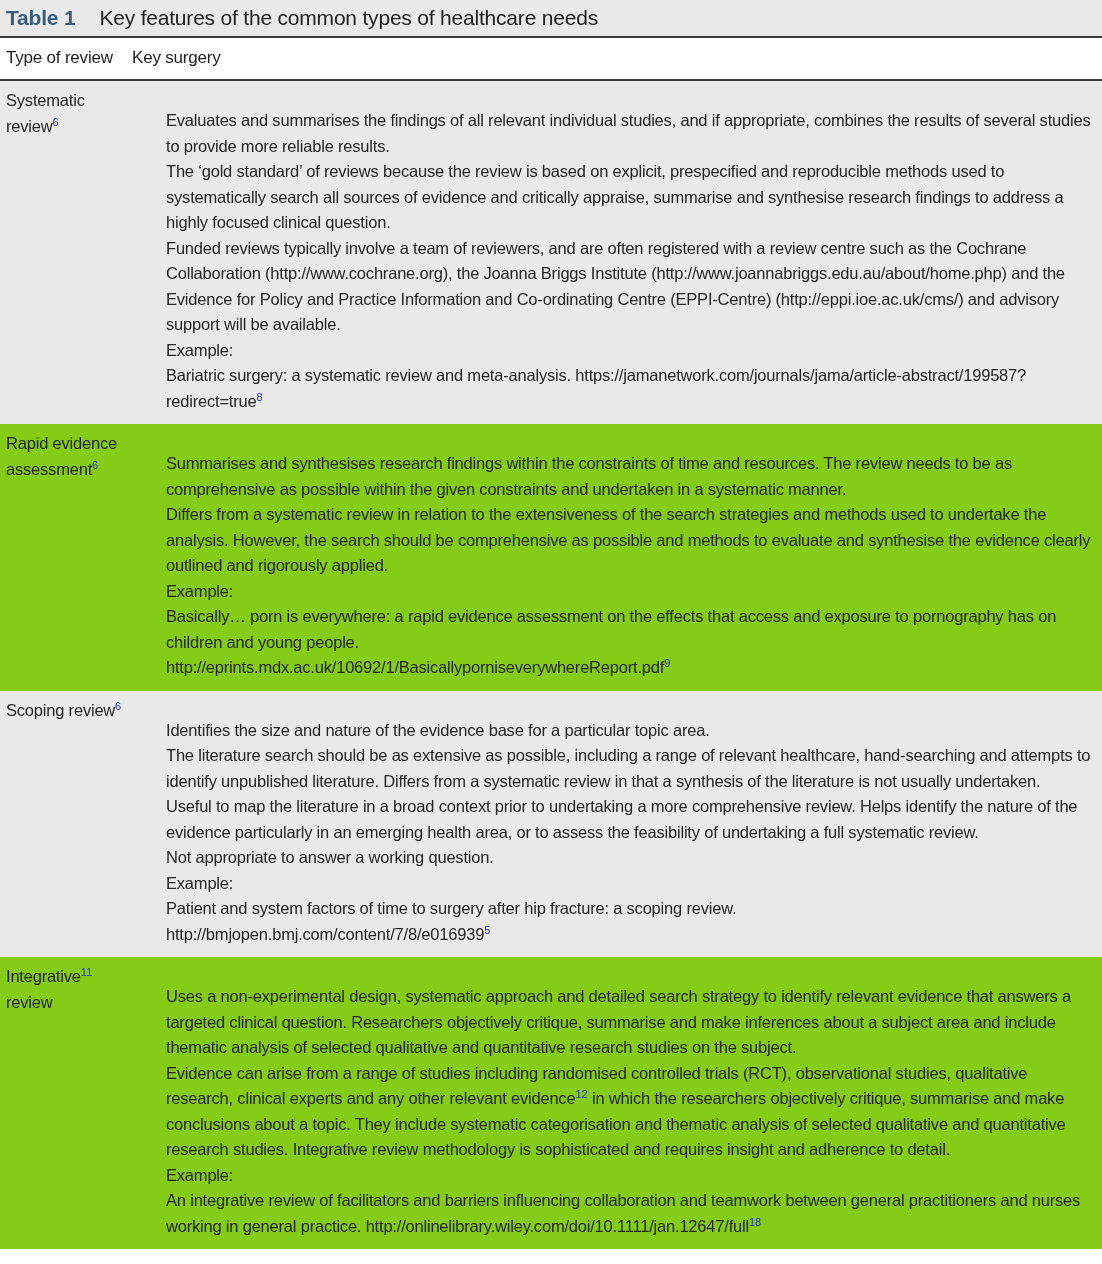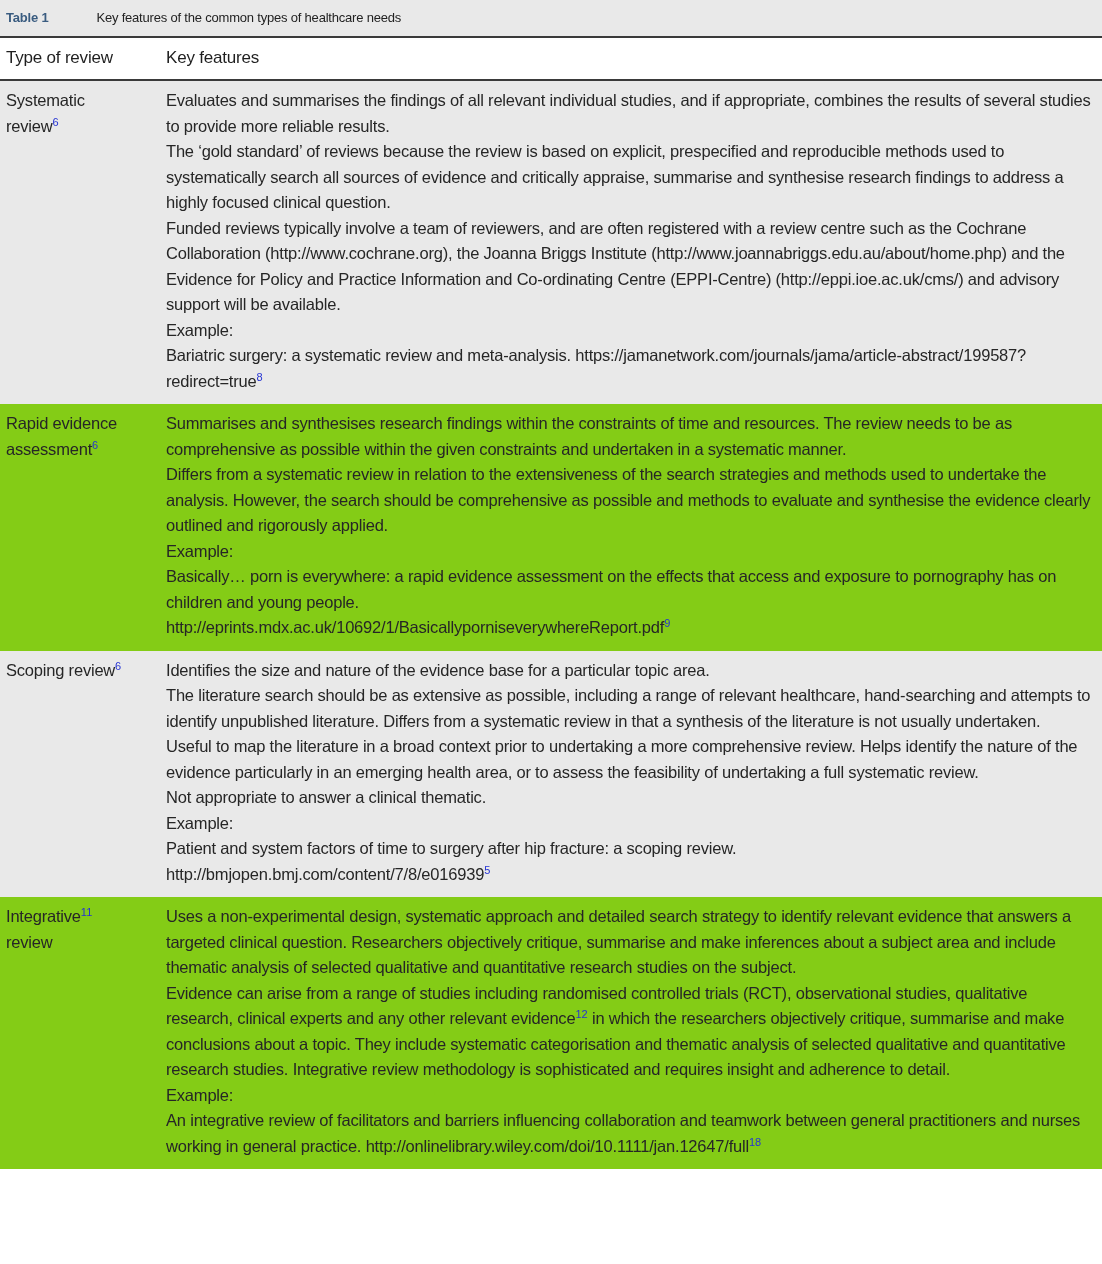--- a/index.html
+++ b/index.html
@@ -10,45 +10,44 @@
     font-family: "Liberation Sans", sans-serif;
     color: var(--text, #262626);
     letter-spacing: -0.2px;
   }
   .table-wrap { width: 1102px; }
 
   .title-band {
     background: var(--shade, #e9e9e9);
     border-bottom: 2px solid var(--rule, #3a3a3a);
     padding: 7px 6px 7px 6px;
-    font-size: 13px;
+    font-size: 21px;
     line-height: 22px;
     display: flex;
     align-items: baseline;
-    gap: 24px;
   }
   .title-label {
     color: var(--accent, #3a5c80);
     font-weight: bold;
     margin-right: 24px;
     white-space: nowrap;
   }
   .title-text { color: #222222; }
 
   .header-row {
     display: flex;
     border-bottom: 2px solid var(--rule, #3a3a3a);
     padding: 9px 0 10px 0;
     font-size: 17px;
     line-height: 22px;
     color: #1f1f1f;
     background: #ffffff;
   }
   .col-type-head {
-    width: 166px;
+    width: 132px;
     padding-left: 6px;
     flex: 0 0 auto;
   }
   .col-feat-head { flex: 1 1 auto; }
 
   .row {
     display: flex;
     padding: 7px 0 10px 0;
     background: #84cc16;
   }
@@ -59,20 +58,21 @@
     flex: 0 0 auto;
     padding: 0 40px 0 6px;
     font-size: 16.5px;
     line-height: 25.5px;
   }
   .features-cell {
     flex: 1 1 auto;
     padding-right: 10px;
     font-size: 16.5px;
     line-height: 25.5px;
+    margin-top: 20px;
   }
   .para { overflow-wrap: anywhere; }
 
   sup.cite {
     color: var(--cite, #2533d3);
     font-size: 11px;
     line-height: 0;
     vertical-align: super;
     letter-spacing: 0;
     cursor: pointer;
@@ -83,21 +83,21 @@
 
 <div class="table-wrap">
 
   <div class="title-band">
     <span class="title-label">Table 1</span>
     <span class="title-text">Key features of the common types of healthcare needs</span>
   </div>
 
   <div class="header-row">
     <div class="col-type-head">Type of review</div>
-    <div class="col-feat-head">Key features</div>
+    <div class="col-feat-head">Key surgery</div>
   </div>
 
   <div id="rows-container">
       <div class="row shaded">
         <div class="type-cell">Systematic review<sup class="cite">6</sup></div>
         <div class="features-cell">
           <div class="para">Evaluates and summarises the findings of all relevant individual studies, and if appropriate, combines the results of several studies to provide more reliable results.</div>
           <div class="para">The ‘gold standard’ of reviews because the review is based on explicit, prespecified and reproducible methods used to systematically search all sources of evidence and critically appraise, summarise and synthesise research findings to address a highly focused clinical question.</div>
           <div class="para">Funded reviews typically involve a team of reviewers, and are often registered with a review centre such as the Cochrane Collaboration (http://www.cochrane.org), the Joanna Briggs Institute (http://www.joannabriggs.edu.au/about/home.php) and the Evidence for Policy and Practice Information and Co-ordinating Centre (EPPI-Centre) (http://eppi.ioe.ac.uk/cms/) and advisory support will be available.</div>
           <div class="para">Example:</div>
@@ -113,21 +113,21 @@
           <div class="para">Basically… porn is everywhere: a rapid evidence assessment on the effects that access and exposure to pornography has on children and young people.</div>
           <div class="para">http://eprints.mdx.ac.uk/10692/1/BasicallyporniseverywhereReport.pdf<sup class="cite">9</sup></div>
         </div>
       </div>
       <div class="row shaded">
         <div class="type-cell">Scoping review<sup class="cite">6</sup></div>
         <div class="features-cell">
           <div class="para">Identifies the size and nature of the evidence base for a particular topic area.</div>
           <div class="para">The literature search should be as extensive as possible, including a range of relevant healthcare, hand-searching and attempts to identify unpublished literature. Differs from a systematic review in that a synthesis of the literature is not usually undertaken.</div>
           <div class="para">Useful to map the literature in a broad context prior to undertaking a more comprehensive review. Helps identify the nature of the evidence particularly in an emerging health area, or to assess the feasibility of undertaking a full systematic review.</div>
-          <div class="para">Not appropriate to answer a clinical thematic.</div>
+          <div class="para">Not appropriate to answer a working question.</div>
           <div class="para">Example:</div>
           <div class="para">Patient and system factors of time to surgery after hip fracture: a scoping review.</div>
           <div class="para">http://bmjopen.bmj.com/content/7/8/e016939<sup class="cite">5</sup></div>
         </div>
       </div>
       <div class="row">
         <div class="type-cell">Integrative<sup class="cite">11</sup> review</div>
         <div class="features-cell">
           <div class="para">Uses a non-experimental design, systematic approach and detailed search strategy to identify relevant evidence that answers a targeted clinical question. Researchers objectively critique, summarise and make inferences about a subject area and include thematic analysis of selected qualitative and quantitative research studies on the subject.</div>
           <div class="para">Evidence can arise from a range of studies including randomised controlled trials (RCT), observational studies, qualitative research, clinical experts and any other relevant evidence<sup class="cite">12</sup> in which the researchers objectively critique, summarise and make conclusions about a topic. They include systematic categorisation and thematic analysis of selected qualitative and quantitative research studies. Integrative review methodology is sophisticated and requires insight and adherence to detail.</div>

